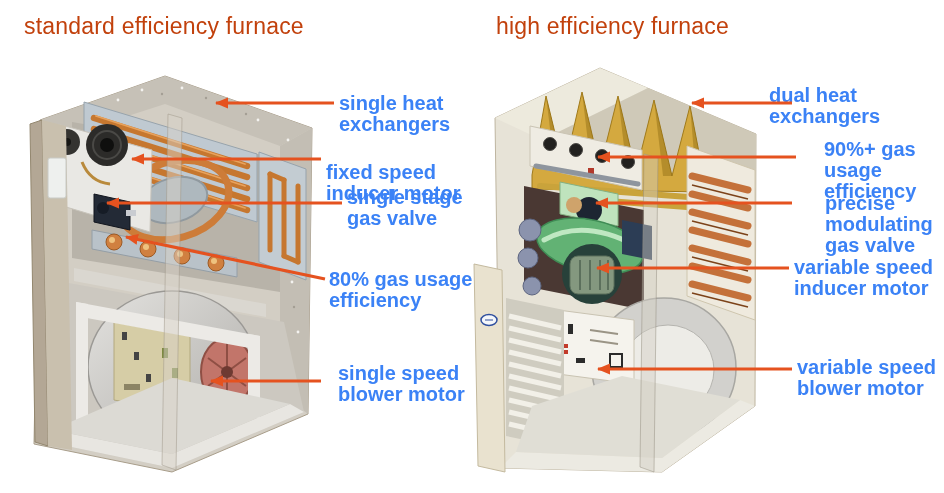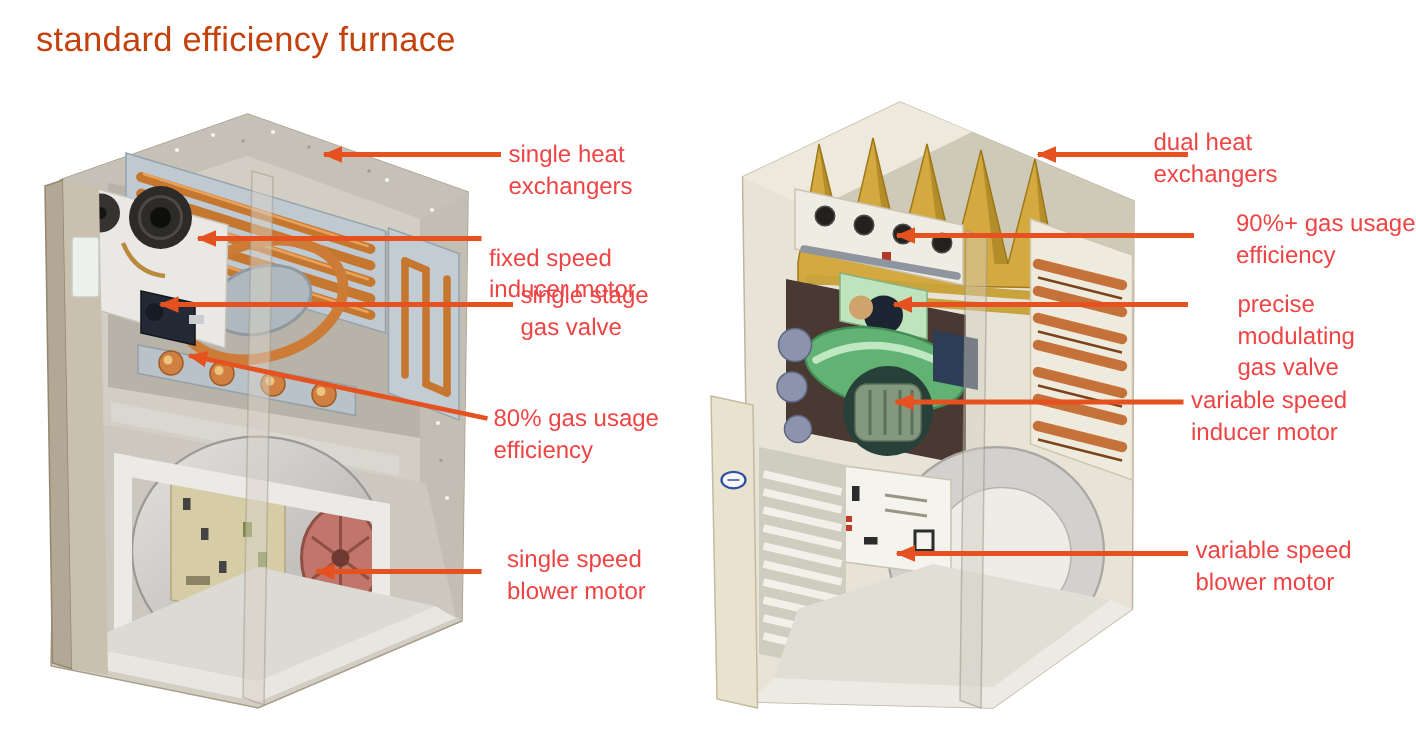--- a/index.html
+++ b/index.html
@@ -5,32 +5,34 @@
   html,body{margin:0;padding:0;background:#ffffff;}
   .stage{
     position:relative;width:944px;height:493px;background:#ffffff;
     font-family:"Liberation Sans", sans-serif;overflow:hidden;
   }
   .title{
     position:absolute;font-size:23px;font-weight:400;color:#c2410c;
     letter-spacing:0.2px;white-space:nowrap;
   }
   .callout{
-    position:absolute;font-size:16px;line-height:21px;color:#ef4444;
+    position:absolute;font-size:20px;line-height:21px;color:#3b82f6;
     white-space:pre-line;
+    font-weight:bold;
   }
   .ill{position:absolute;}
   .arrows{position:absolute;left:0;top:0;z-index:30;pointer-events:none;}
 </style>
 </head>
 <body>
 
 <div class="stage">
 
   <div class="title" style="left:24px;top:13px;">standard efficiency furnace</div>
+  <div class="title" style="left:496px;top:13px;">high efficiency furnace</div>
 
   <svg class="ill" style="left:22px;top:62px;" width="296" height="418" viewBox="0 0 296 418">
     <defs>
       <linearGradient id="drumL" x1="0" y1="0" x2="1" y2="1">
         <stop offset="0" stop-color="#e3e2df"></stop>
           <stop offset="1" stop-color="#aeaca8"></stop>
       </linearGradient>
     </defs>
 
     <polygon points="18,58 143,14 290,66 286,352 150,410 12,382" fill="#d3cec4" stroke="#a89d8a" stroke-width="1"></polygon>

